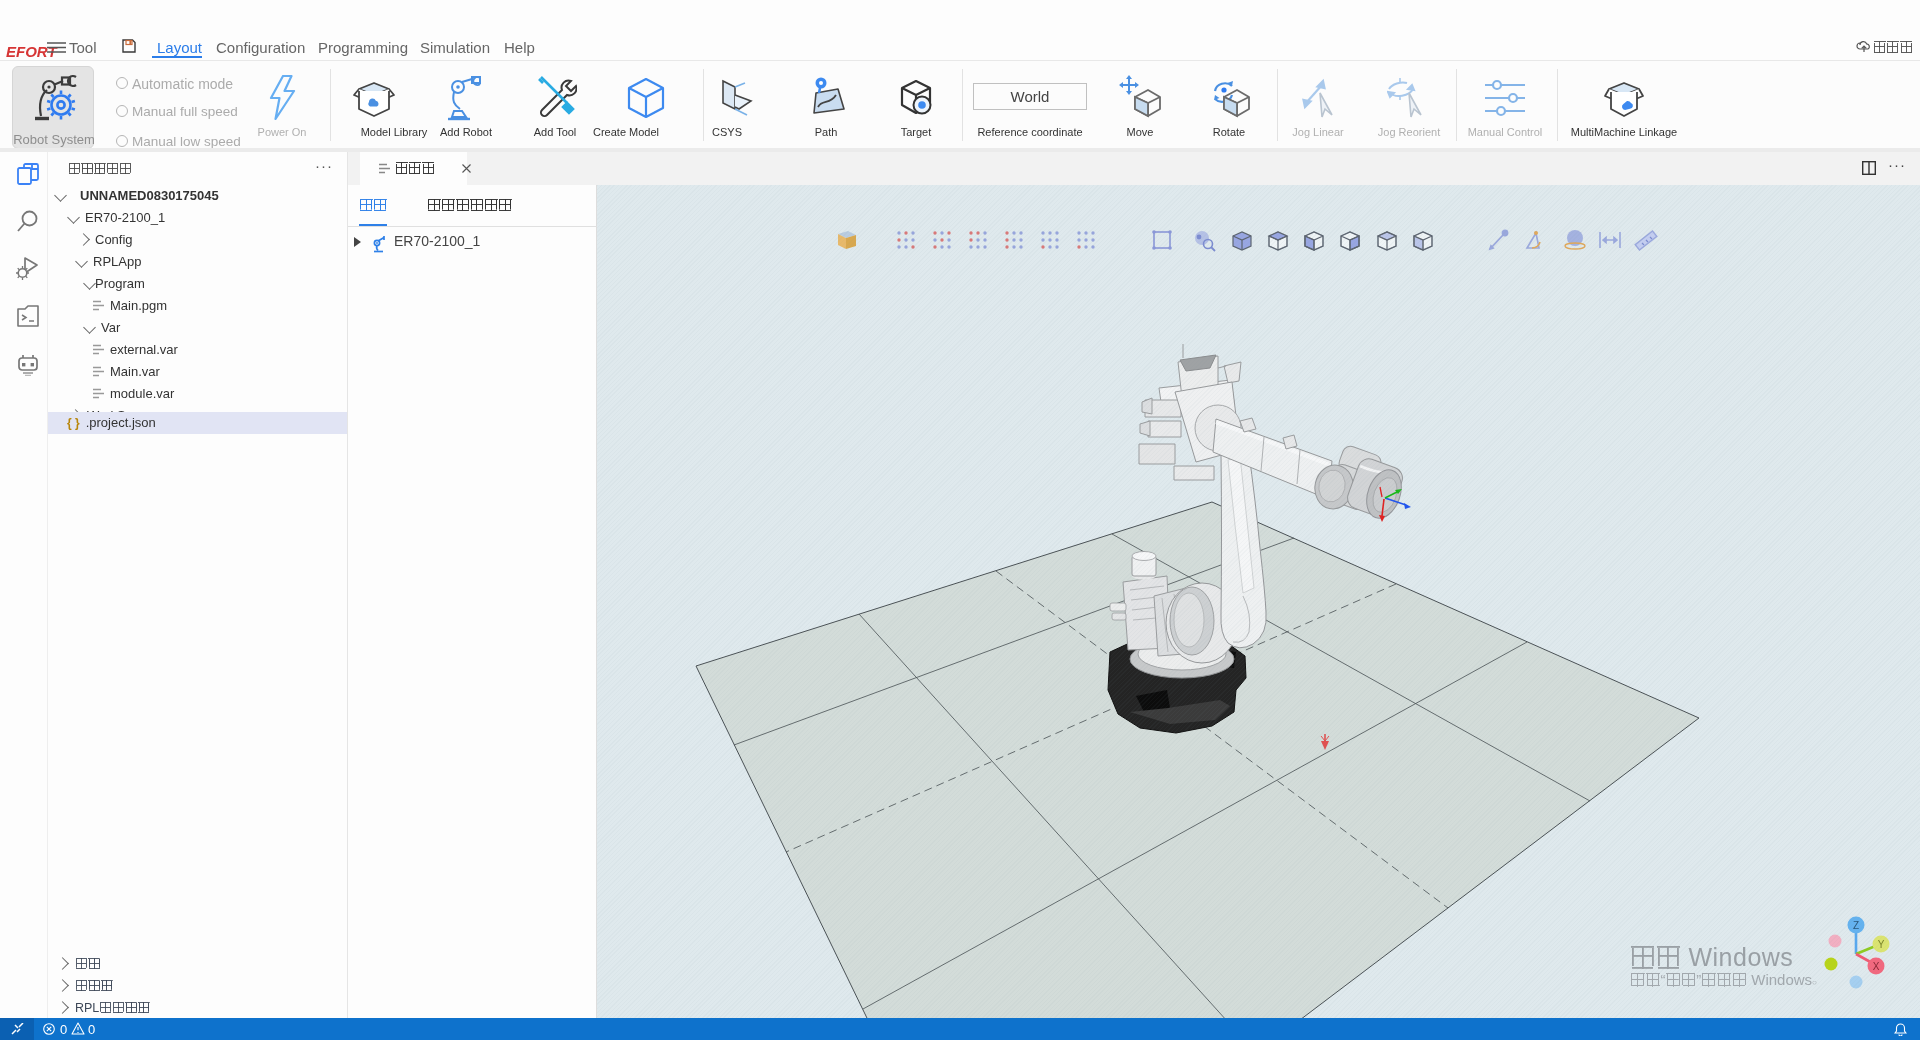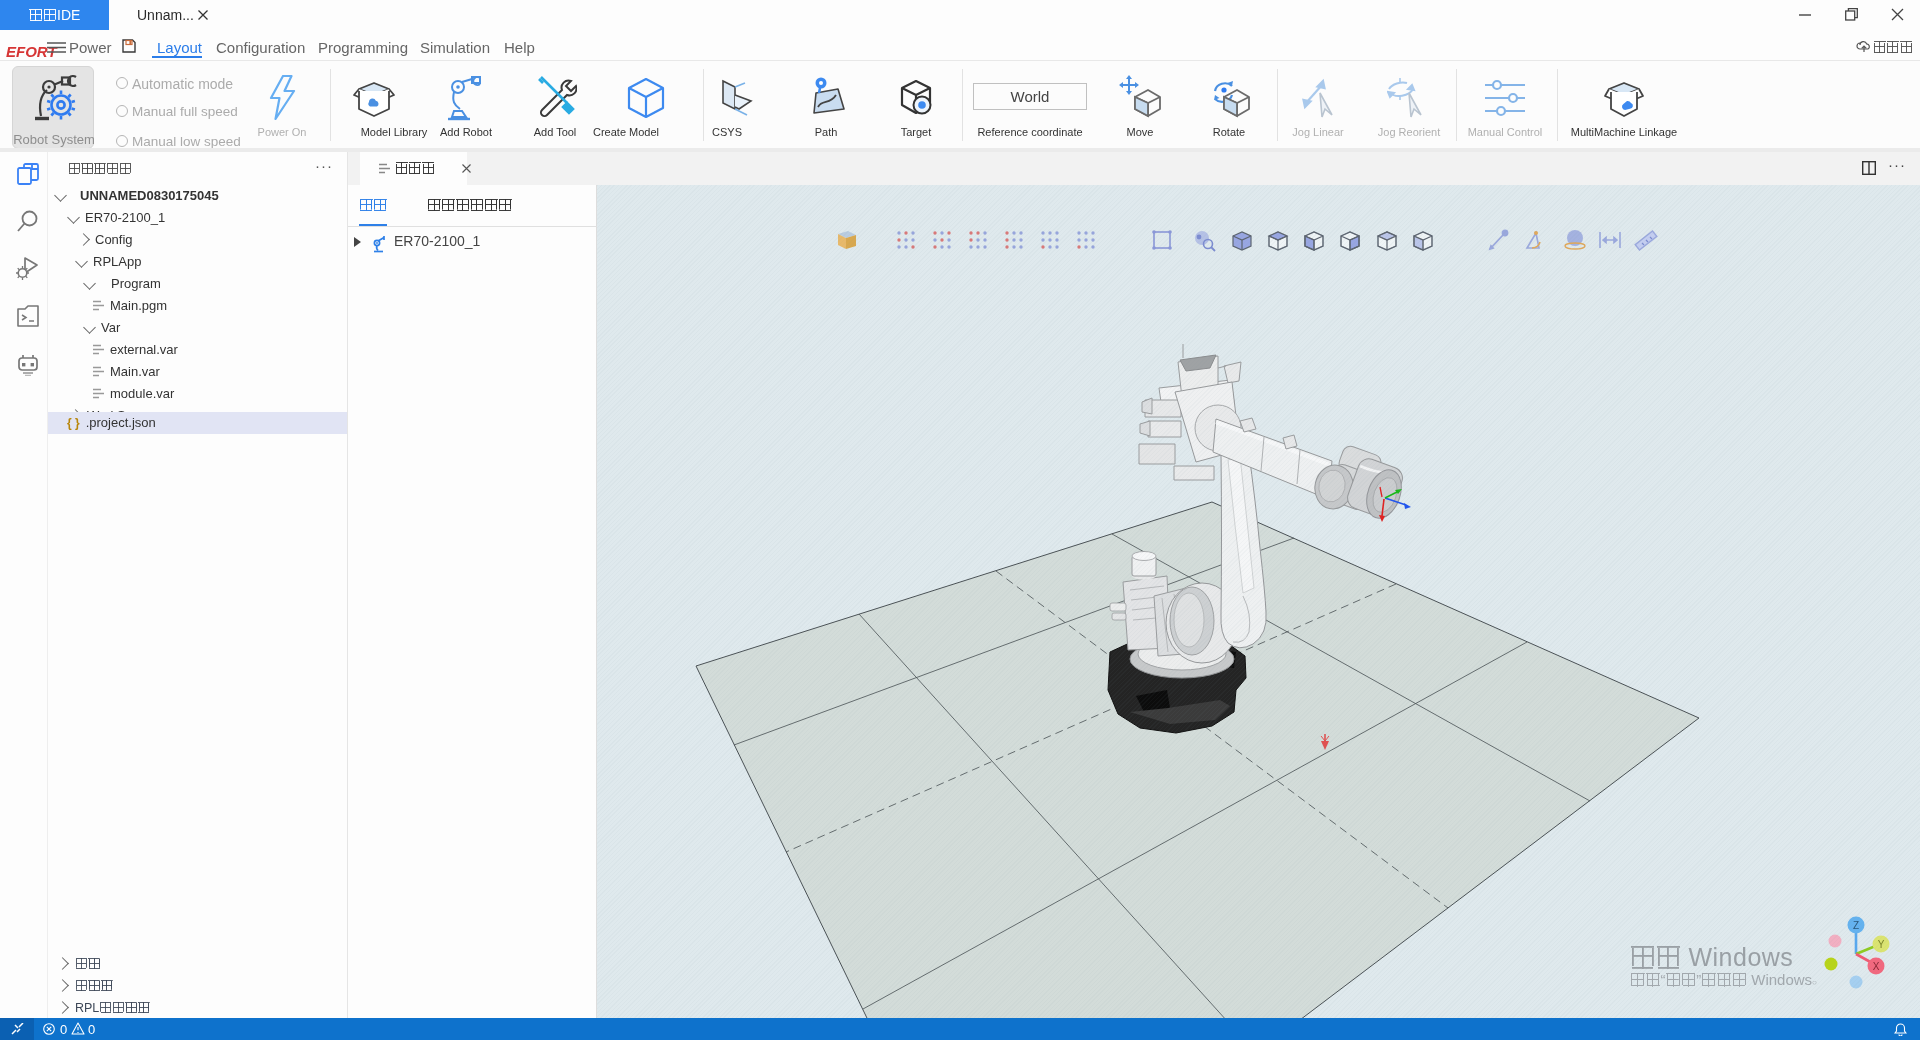--- a/index.html
+++ b/index.html
@@ -50,43 +50,26 @@
 .chev.open { transform:rotate(45deg); }
 .chev.closed { transform:rotate(-45deg); }
 
 
 #statusbar { position:absolute; left:0; top:1018px; width:1920px; height:22px; background:#0e72cc; color:#fff; }
 #statusleft { position:absolute; left:0; top:0; width:34px; height:22px; background:#0b60b2; }
 </style>
 </head>
 <body>
 <div id="app">
-  <div id="titlebar">
-    <div id="apptab"><span class="cj" style="--c:#fff"></span><span class="cj" style="--c:#fff"></span>IDE</div>
-    <div id="doctab">Unnam...</div>
-    <svg class="abs" style="left:197px;top:9px" width="12" height="12" viewBox="0 0 12 12">
-        <path d="M1.5 1.5 L10.5 10.5 M10.5 1.5 L1.5 10.5" stroke="#333" stroke-width="1.3"></path>
-      </svg>
-    <svg class="abs" style="left:1799px;top:14px" width="12" height="2" viewBox="0 0 12 2">
-        <path d="M0 1 L12 1" stroke="#444" stroke-width="1.4"></path>
-      </svg>
-    <svg class="abs" style="left:1845px;top:8px" width="13" height="13" viewBox="0 0 13 13">
-        <rect x="0.7" y="3" width="9" height="9" fill="none" stroke="#444" stroke-width="1.3"></rect>
-        <path d="M3.4 3 V0.7 H12.3 V9.6 H9.8" fill="none" stroke="#444" stroke-width="1.3"></path>
-      </svg>
-    <svg class="abs" style="left:1891px;top:8px" width="13" height="13" viewBox="0 0 13 13">
-        <path d="M1 1 L12 12 M12 1 L1 12" stroke="#444" stroke-width="1.3"></path>
-      </svg>
-  </div>
   <div id="menubar">
     <div class="abs" style="left:6px;top:13px;font-size:15px;font-weight:bold;font-style:italic;color:#d63535">EFORT</div>
     <svg class="abs" style="left:47px;top:12px" width="19" height="11" viewBox="0 0 19 11">
         <path d="M0 1h19M0 5.5h19M0 10h19" stroke="#555" stroke-width="1.6"></path>
       </svg>
-    <div class="menuitem" style="left:69px">Power</div>
+    <div class="menuitem" style="left:69px">Tool</div>
     <svg class="abs" style="left:122px;top:9px" width="14" height="14" viewBox="0 0 14 14">
         <path d="M1 1 H10.5 L13 3.5 V13 H1 Z" fill="none" stroke="#3a3a3a" stroke-width="1.4"></path>
         <rect x="4" y="1.5" width="6" height="4" fill="none" stroke="#c96b3a" stroke-width="1.2"></rect>
         <rect x="7.4" y="2" width="1.8" height="3" fill="#c96b3a"></rect>
       </svg>
     <div class="menuitem" style="left:157px;color:#2b7de9">Layout</div>
     <div class="abs" style="left:152px;top:26px;width:50px;height:2px;background:#2b7de9"></div>
     <div class="menuitem" style="left:216px">Configuration</div>
     <div class="menuitem" style="left:318px">Programming</div>
     <div class="menuitem" style="left:420px">Simulation</div>
@@ -291,21 +274,21 @@
         <path d="M8 21.5 h6" stroke="#bbb" stroke-width="1.5"></path>
       </svg>
   </div>
   <div id="resource">
     <div class="abs" style="left:20px;top:10px;font-size:12.5px;color:#444"><span class="cj" style="--c:#444"></span><span class="cj" style="--c:#444"></span><span class="cj" style="--c:#444"></span><span class="cj" style="--c:#444"></span><span class="cj" style="--c:#444"></span></div>
     <div class="abs" style="left:267px;top:5px;font-size:15px;color:#555;letter-spacing:1px">···</div>
     <div class="treerow" style="left:0;top:33px;width:299px;font-weight:bold"><span style="margin-left:8px" class="chev open"></span><span style="margin-left:15px">UNNAMED0830175045</span></div>
     <div class="treerow" style="left:0;top:55px"><span style="margin-left:21px" class="chev open"></span><span style="margin-left:7px">ER70-2100_1</span></div>
     <div class="treerow" style="left:0;top:77px"><span style="margin-left:31px" class="chev closed"></span><span style="margin-left:7px">Config</span></div>
     <div class="treerow" style="left:0;top:99px"><span style="margin-left:29px" class="chev open"></span><span style="margin-left:7px">RPLApp</span></div>
-    <div class="treerow" style="left:0;top:121px"><span style="margin-left:37px" class="chev open"></span><span style="margin-left:17px">Program</span></div>
+    <div class="treerow" style="left:0;top:121px"><span style="margin-left:37px" class="chev open"></span><span style="margin-left:1px">Program</span></div>
     <div class="treerow" style="left:0;top:143px"><svg style="margin-left:44px;vertical-align:-2px" width="13" height="13" viewBox="0 0 13 13">
           <path d="M1 2.5 h8 M1 6.5 h11 M1 10.5 h6" stroke="#999" stroke-width="1.4"></path>
         </svg><span style="margin-left:5px">Main.pgm</span></div>
     <div class="treerow" style="left:0;top:165px"><span style="margin-left:37px" class="chev open"></span><span style="margin-left:7px">Var</span></div>
     <div class="treerow" style="left:0;top:187px"><svg style="margin-left:44px;vertical-align:-2px" width="13" height="13" viewBox="0 0 13 13">
           <path d="M1 2.5 h8 M1 6.5 h11 M1 10.5 h6" stroke="#999" stroke-width="1.4"></path>
         </svg><span style="margin-left:5px">external.var</span></div>
     <div class="treerow" style="left:0;top:209px"><svg style="margin-left:44px;vertical-align:-2px" width="13" height="13" viewBox="0 0 13 13">
           <path d="M1 2.5 h8 M1 6.5 h11 M1 10.5 h6" stroke="#999" stroke-width="1.4"></path>
         </svg><span style="margin-left:5px">Main.var</span></div>

